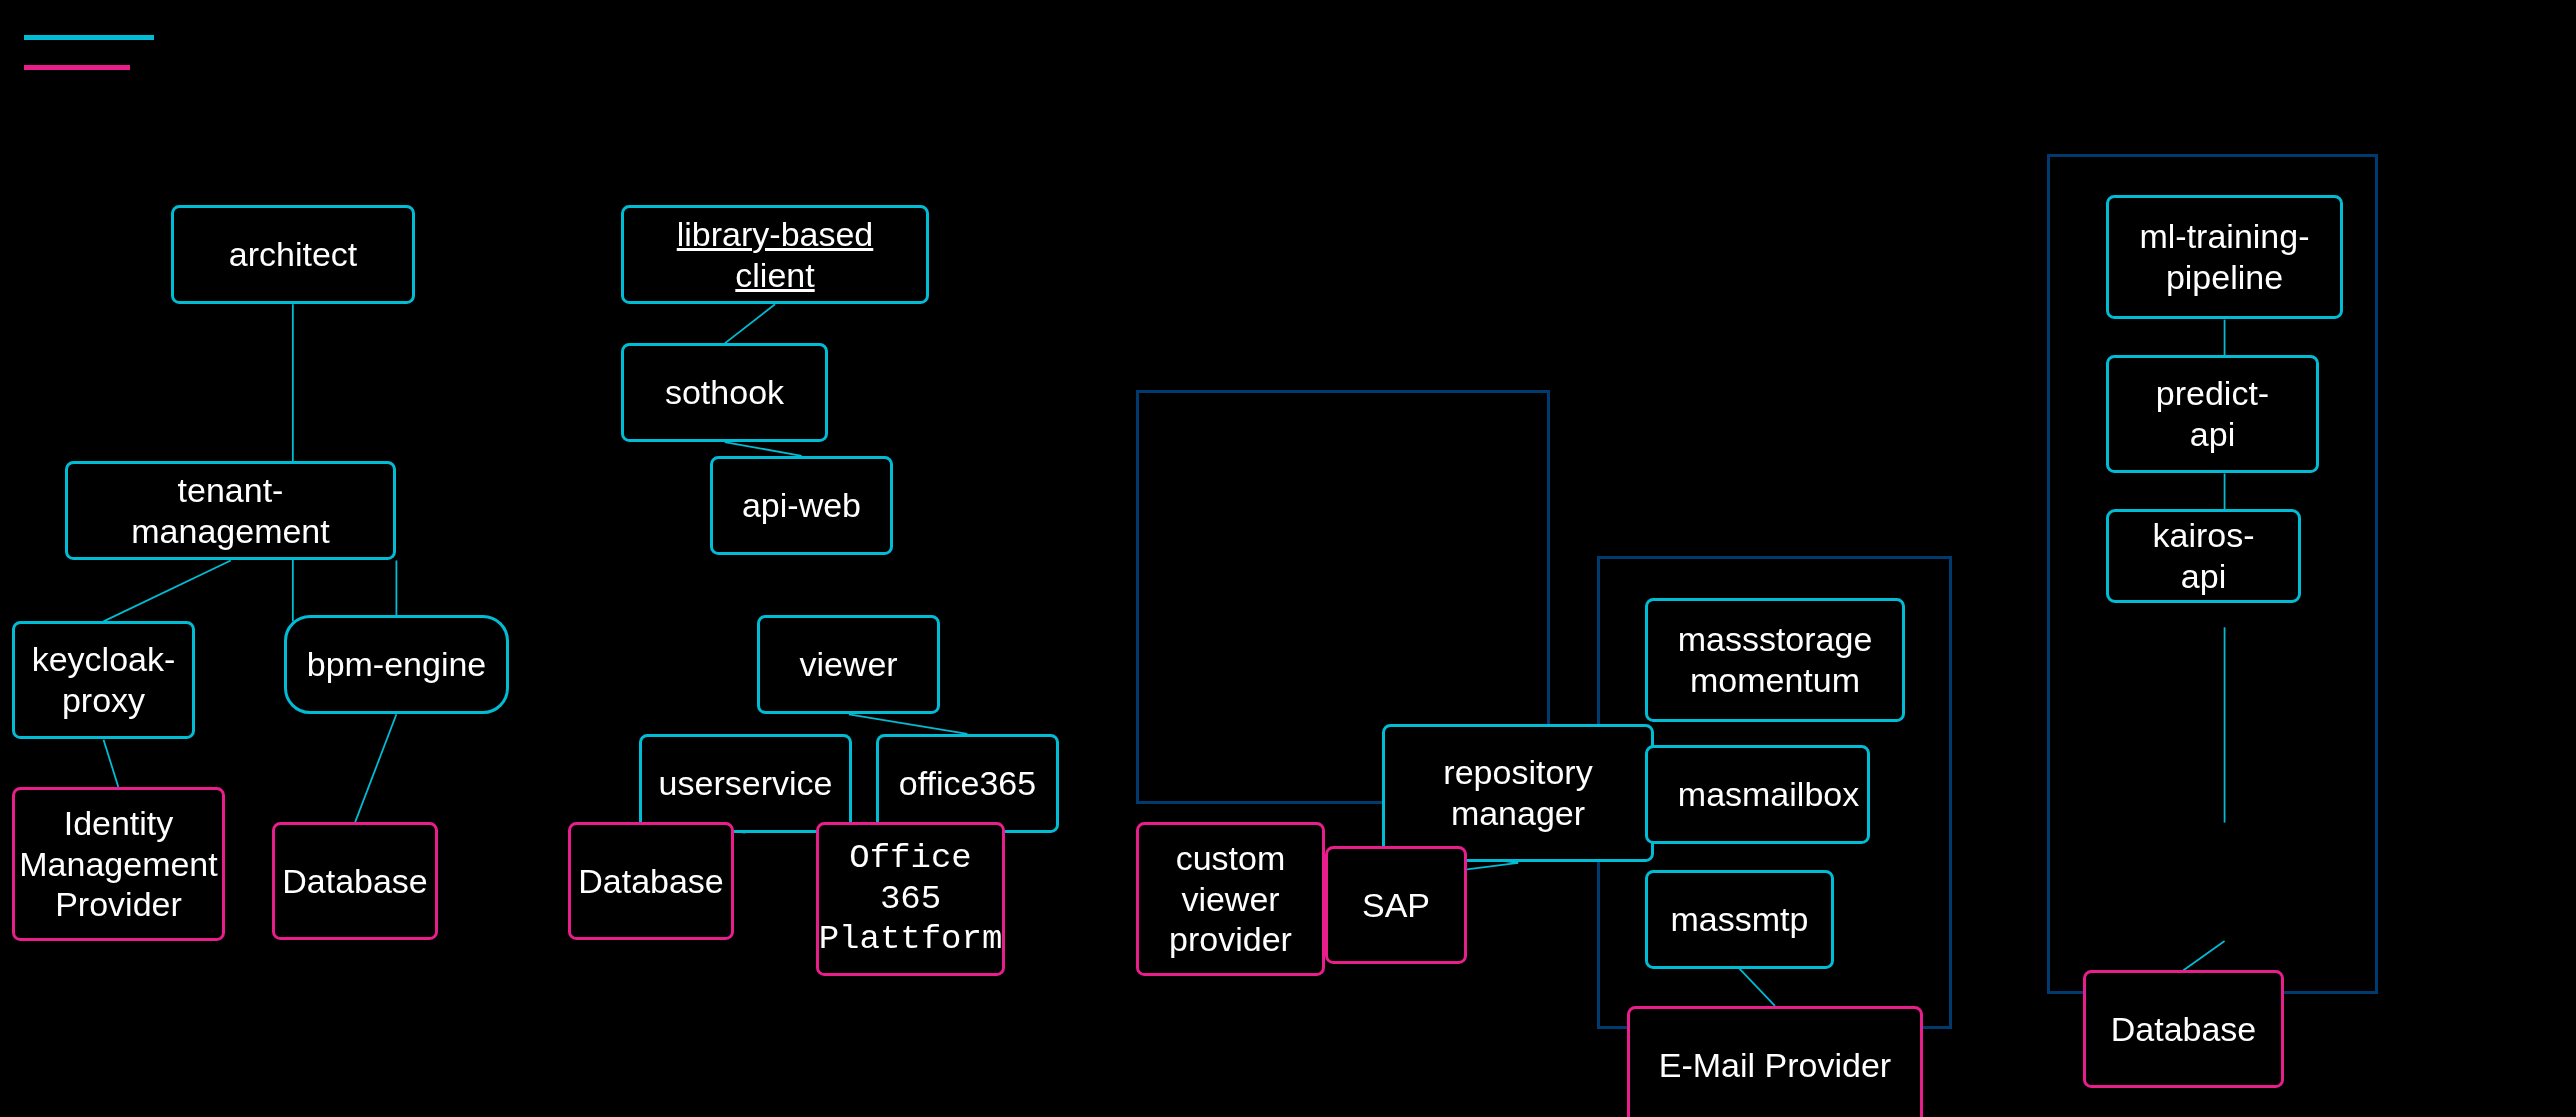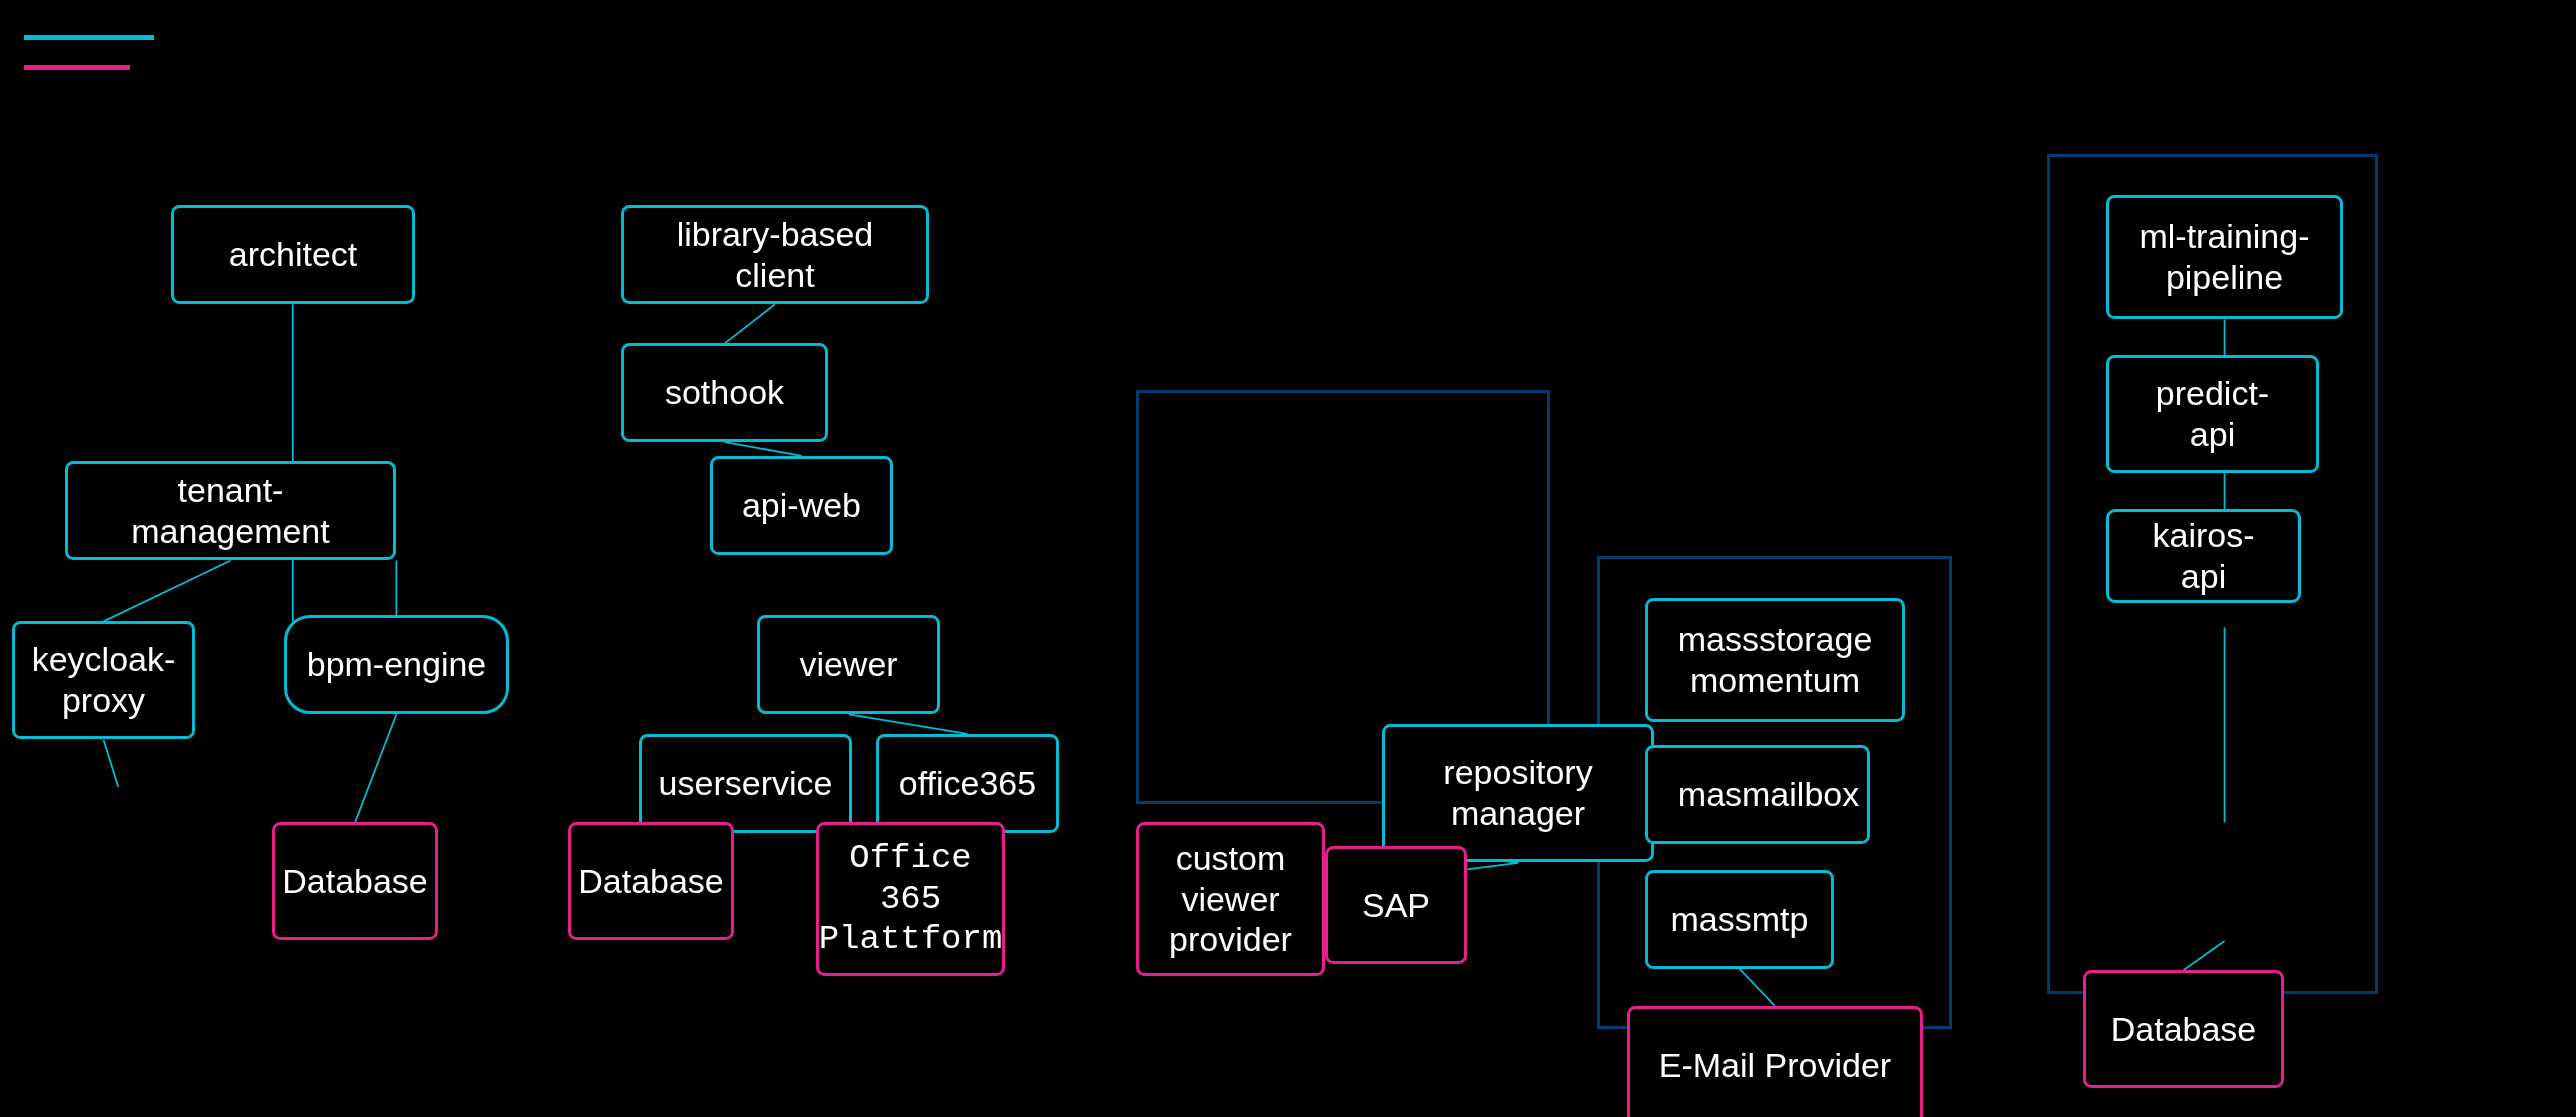--- a/index.html
+++ b/index.html
@@ -125,21 +125,21 @@
 
     <line x1="3760" y1="1590" x2="3690" y2="1640" stroke="#00bcd4" stroke-width="3"></line>
   </svg>
 
   <div class="group-box" style="left:1136px; top:390px; width:414px; height:414px; border-color:#003a6e;"></div>
   <div class="group-box" style="left:1597px; top:556px; width:355px; height:473px; border-color:#003a6e;"></div>
   <div class="group-box" style="left:2047px; top:154px; width:331px; height:840px; border-color:#003a6e;"></div>
 
   <div class="node node-cyan" style="left:171px; top:205px; width:244px; height:99px;">architect</div>
 
-  <div class="node node-cyan" style="left:621px; top:205px; width:308px; height:99px;">library-based client</div>
+  <div class="node node-cyan" style="left:621px; top:205px; width:308px; height:99px;text-decoration:underline;">library-based client</div>
 
   <div class="node node-cyan" style="left:621px; top:343px; width:207px; height:99px;">sothook</div>
 
   <div class="node node-cyan" style="left:710px; top:456px; width:183px; height:99px;text-align:right;">api-web</div>
 
   <div class="node node-cyan" style="left:65px; top:461px; width:331px; height:99px;">tenant-management</div>
 
   <div class="node node-cyan" style="left:12px; top:621px; width:183px; height:118px; white-space:pre-line;">keycloak-
 proxy</div>
 
@@ -163,20 +163,23 @@
 
   <div class="node node-cyan" style="left:2106px; top:195px; width:237px; height:124px; white-space:pre-line;">ml-training-
 pipeline</div>
 
   <div class="node node-cyan" style="left:2106px; top:355px; width:213px; height:118px; white-space:pre-line;">predict-
 api</div>
 
   <div class="node node-cyan" style="left:2106px; top:509px; width:195px; height:94px; white-space:pre-line;border-radius:9px;">kairos-
 api</div>
 
+  <div class="node node-magenta" style="left:12px; top:787px; width:213px; height:154px; white-space:pre-line;">Identity
+Management
+Provider</div>
 
   <div class="node node-magenta" style="left:272px; top:822px; width:166px; height:118px;">Database</div>
 
   <div class="node node-magenta" style="left:568px; top:822px; width:166px; height:118px;">Database</div>
 
   <div class="node node-magenta" style="left:816px; top:822px; width:189px; height:154px; white-space:pre-line;font-family:Liberation Mono, monospace;">Office
 365
 Plattform</div>
 
   <div class="node node-magenta" style="left:1136px; top:822px; width:189px; height:154px; white-space:pre-line;">custom

